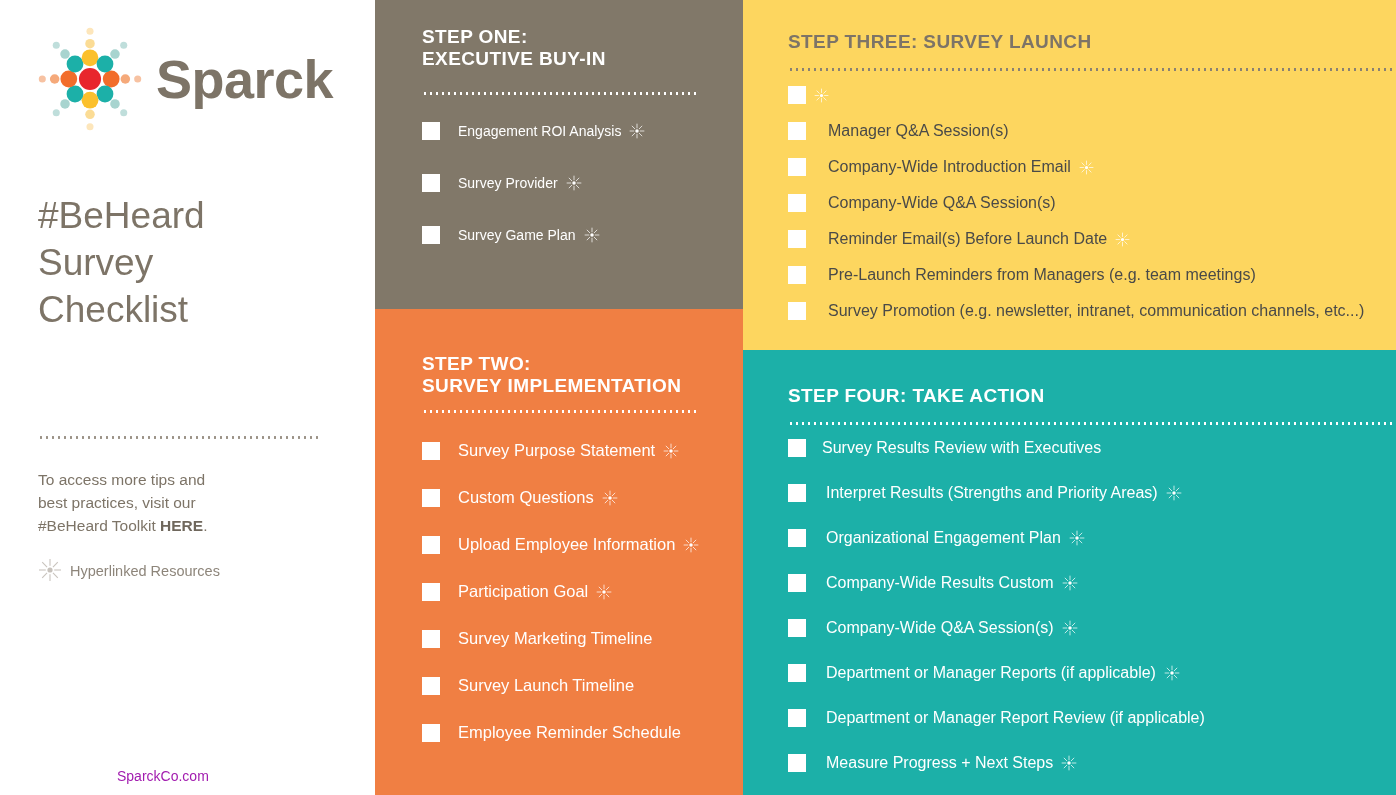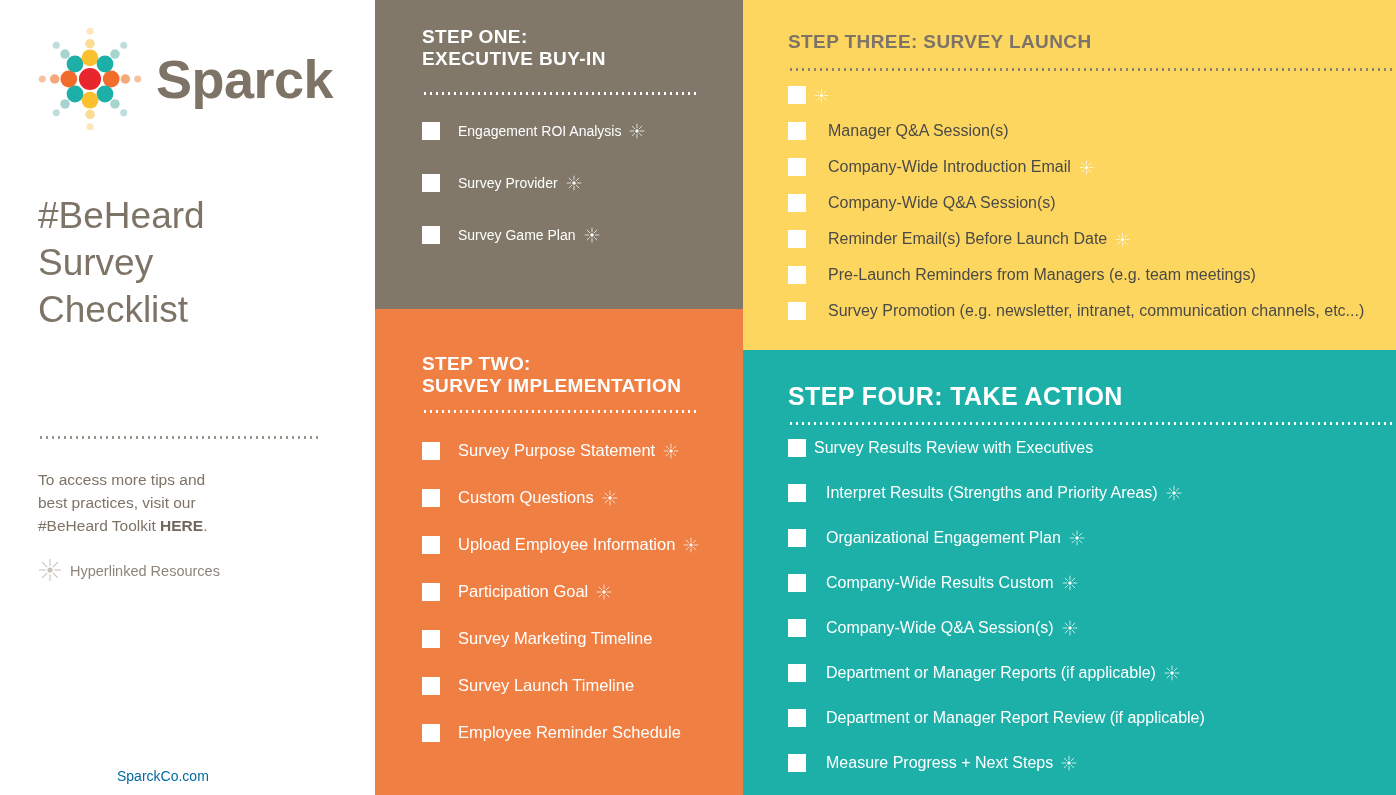--- a/index.html
+++ b/index.html
@@ -27,21 +27,21 @@
                   background-size:6px 3px; background-repeat:repeat-x; }
 
   .blurb { position:absolute; left:38px; top:468px; width:270px;
            font-size:15.5px; line-height:23px; color:#7d7467; }
   .blurb b { font-weight:700; color:#6f675c; }
 
   .legend { position:absolute; left:38px; top:558px; display:flex; align-items:center; }
   .legend .sp { width:26px; height:26px; flex:none; opacity:.55; }
   .legend .lbl { margin-left:6px; font-size:14.5px; color:#8d857a; }
 
-  .site { position:absolute; left:117px; top:768px; font-size:14px; color:#0369a1; }
+  .site { position:absolute; left:117px; top:768px; font-size:14px; color:#a21caf; }
 
   
   .panel { position:absolute; }
   .p-one  { left:375px; top:0;    width:368px; height:309px; background:#817869; }
   .p-two  { left:375px; top:309px;width:368px; height:624px; background:#f07f43; }
   .p-three{ left:743px; top:0;    width:712px; height:350px; background:#fdd65f; }
   .p-four { left:743px; top:350px;width:653px; height:445px; background:#1cb0a8; }
 
   .panel-title { position:absolute; font-weight:700; letter-spacing:.4px; }
   .panel-title.white { color:#ffffff; }
@@ -333,28 +333,28 @@
           <span class="itxt" style="margin-left: 22px;">Pre-Launch Reminders from Managers (e.g. team meetings)</span>
         </div>
         <div class="item" style="top: 216px;">
           <span class="cbox"></span>
           <span class="itxt" style="margin-left: 22px;">Survey Promotion (e.g. newsletter, intranet, communication channels, etc...)</span>
         </div>
       </div>
   </div>
 
   <div class="panel p-four">
-    <div class="panel-title white" style="left:45px; top:35px; font-size:25px; line-height:22px;">
+    <div class="panel-title white" style="left:45px; top:35px; font-size:19px; line-height:22px;">
       <div>STEP FOUR: TAKE ACTION</div>
     </div>
     <div class="rule white" style="left:45px; top:72px; width:608px;"></div>
     <div class="items" id="items-step-four" style="left:45px; top:89px; width:608px;">
         <div class="item" style="top: 0px;">
           <span class="cbox"></span>
-          <span class="itxt" style="margin-left: 8px;">Survey Results Review with Executives</span>
+          <span class="itxt" style="margin-left: 16px;">Survey Results Review with Executives</span>
         </div>
         <div class="item" style="top: 45px;">
           <span class="cbox"></span>
           <span class="itxt" style="margin-left: 20px;">Interpret Results (Strengths and Priority Areas)</span>
           <span class="sp" style="margin-left: 8px; line-height: 0;"><svg viewBox="0 0 24 24" width="16" height="16">
               <line x1="16.20" y1="12.00" x2="23.00" y2="12.00" stroke="#ffffff" stroke-width="1.1"></line>
               <line x1="14.97" y1="14.97" x2="19.78" y2="19.78" stroke="#ffffff" stroke-width="1.1"></line>
               <line x1="12.00" y1="16.20" x2="12.00" y2="23.00" stroke="#ffffff" stroke-width="1.1"></line>
               <line x1="9.03" y1="14.97" x2="4.22" y2="19.78" stroke="#ffffff" stroke-width="1.1"></line>
               <line x1="7.80" y1="12.00" x2="1.00" y2="12.00" stroke="#ffffff" stroke-width="1.1"></line>

